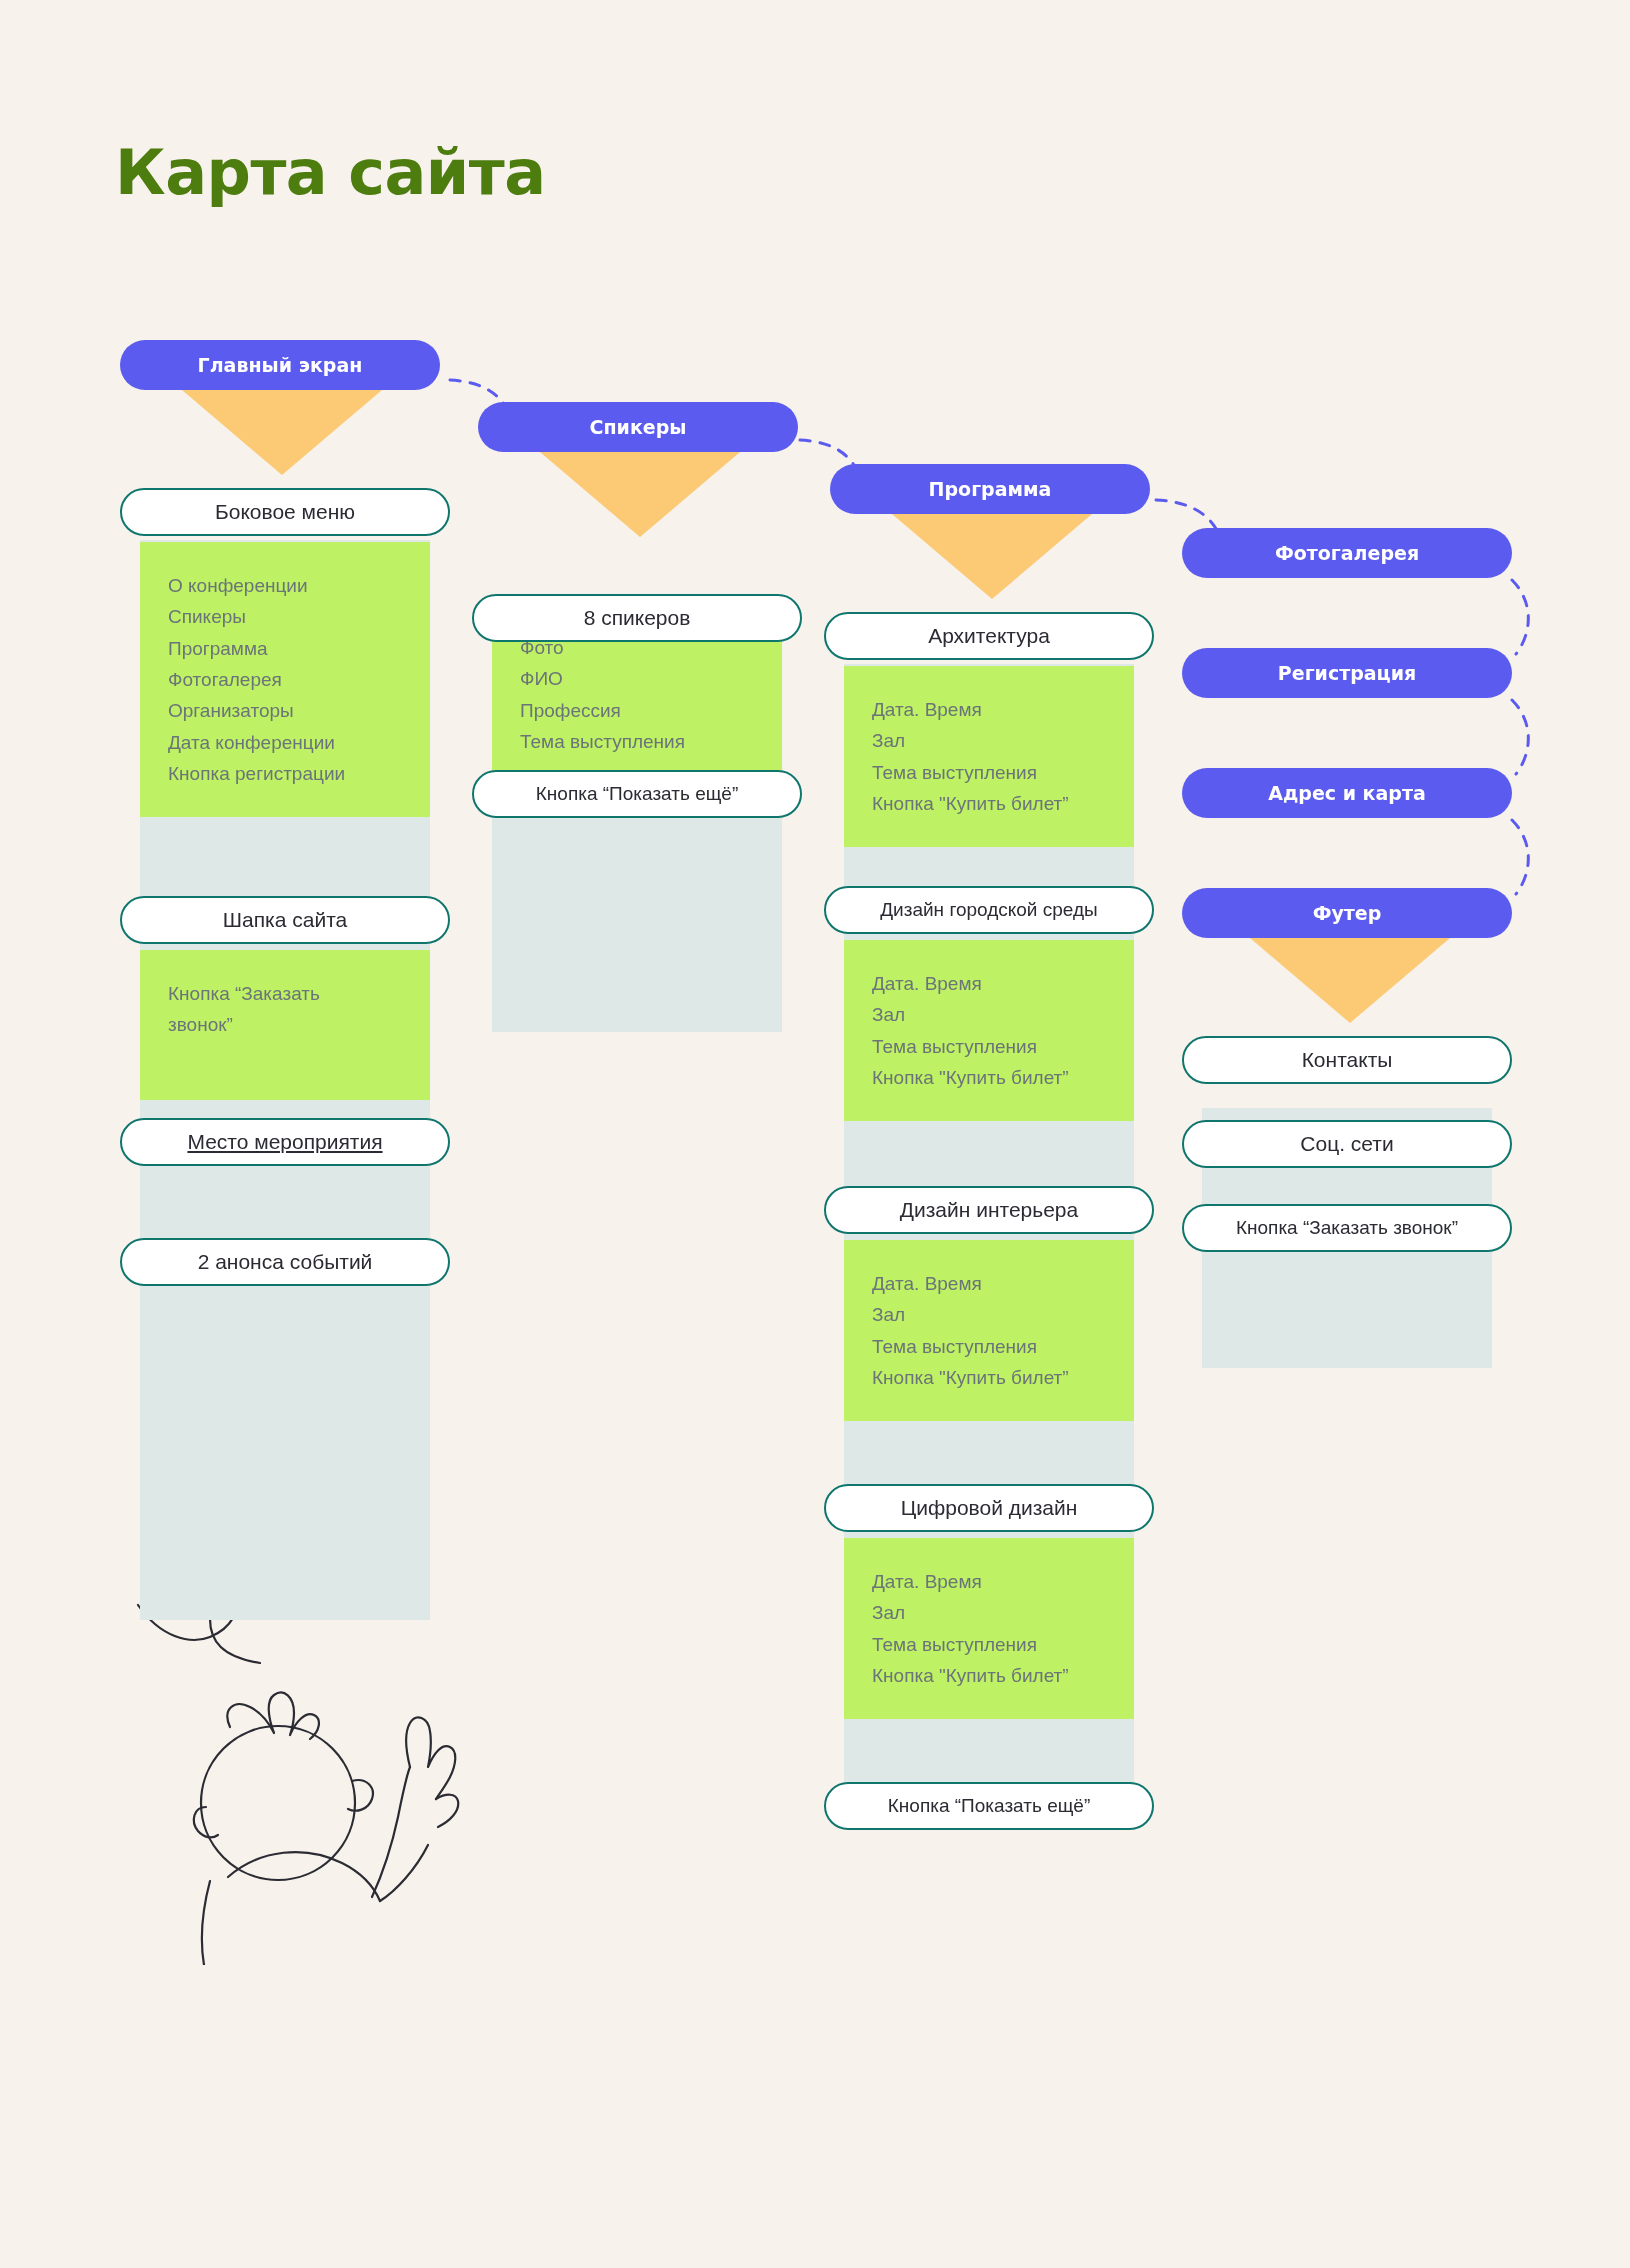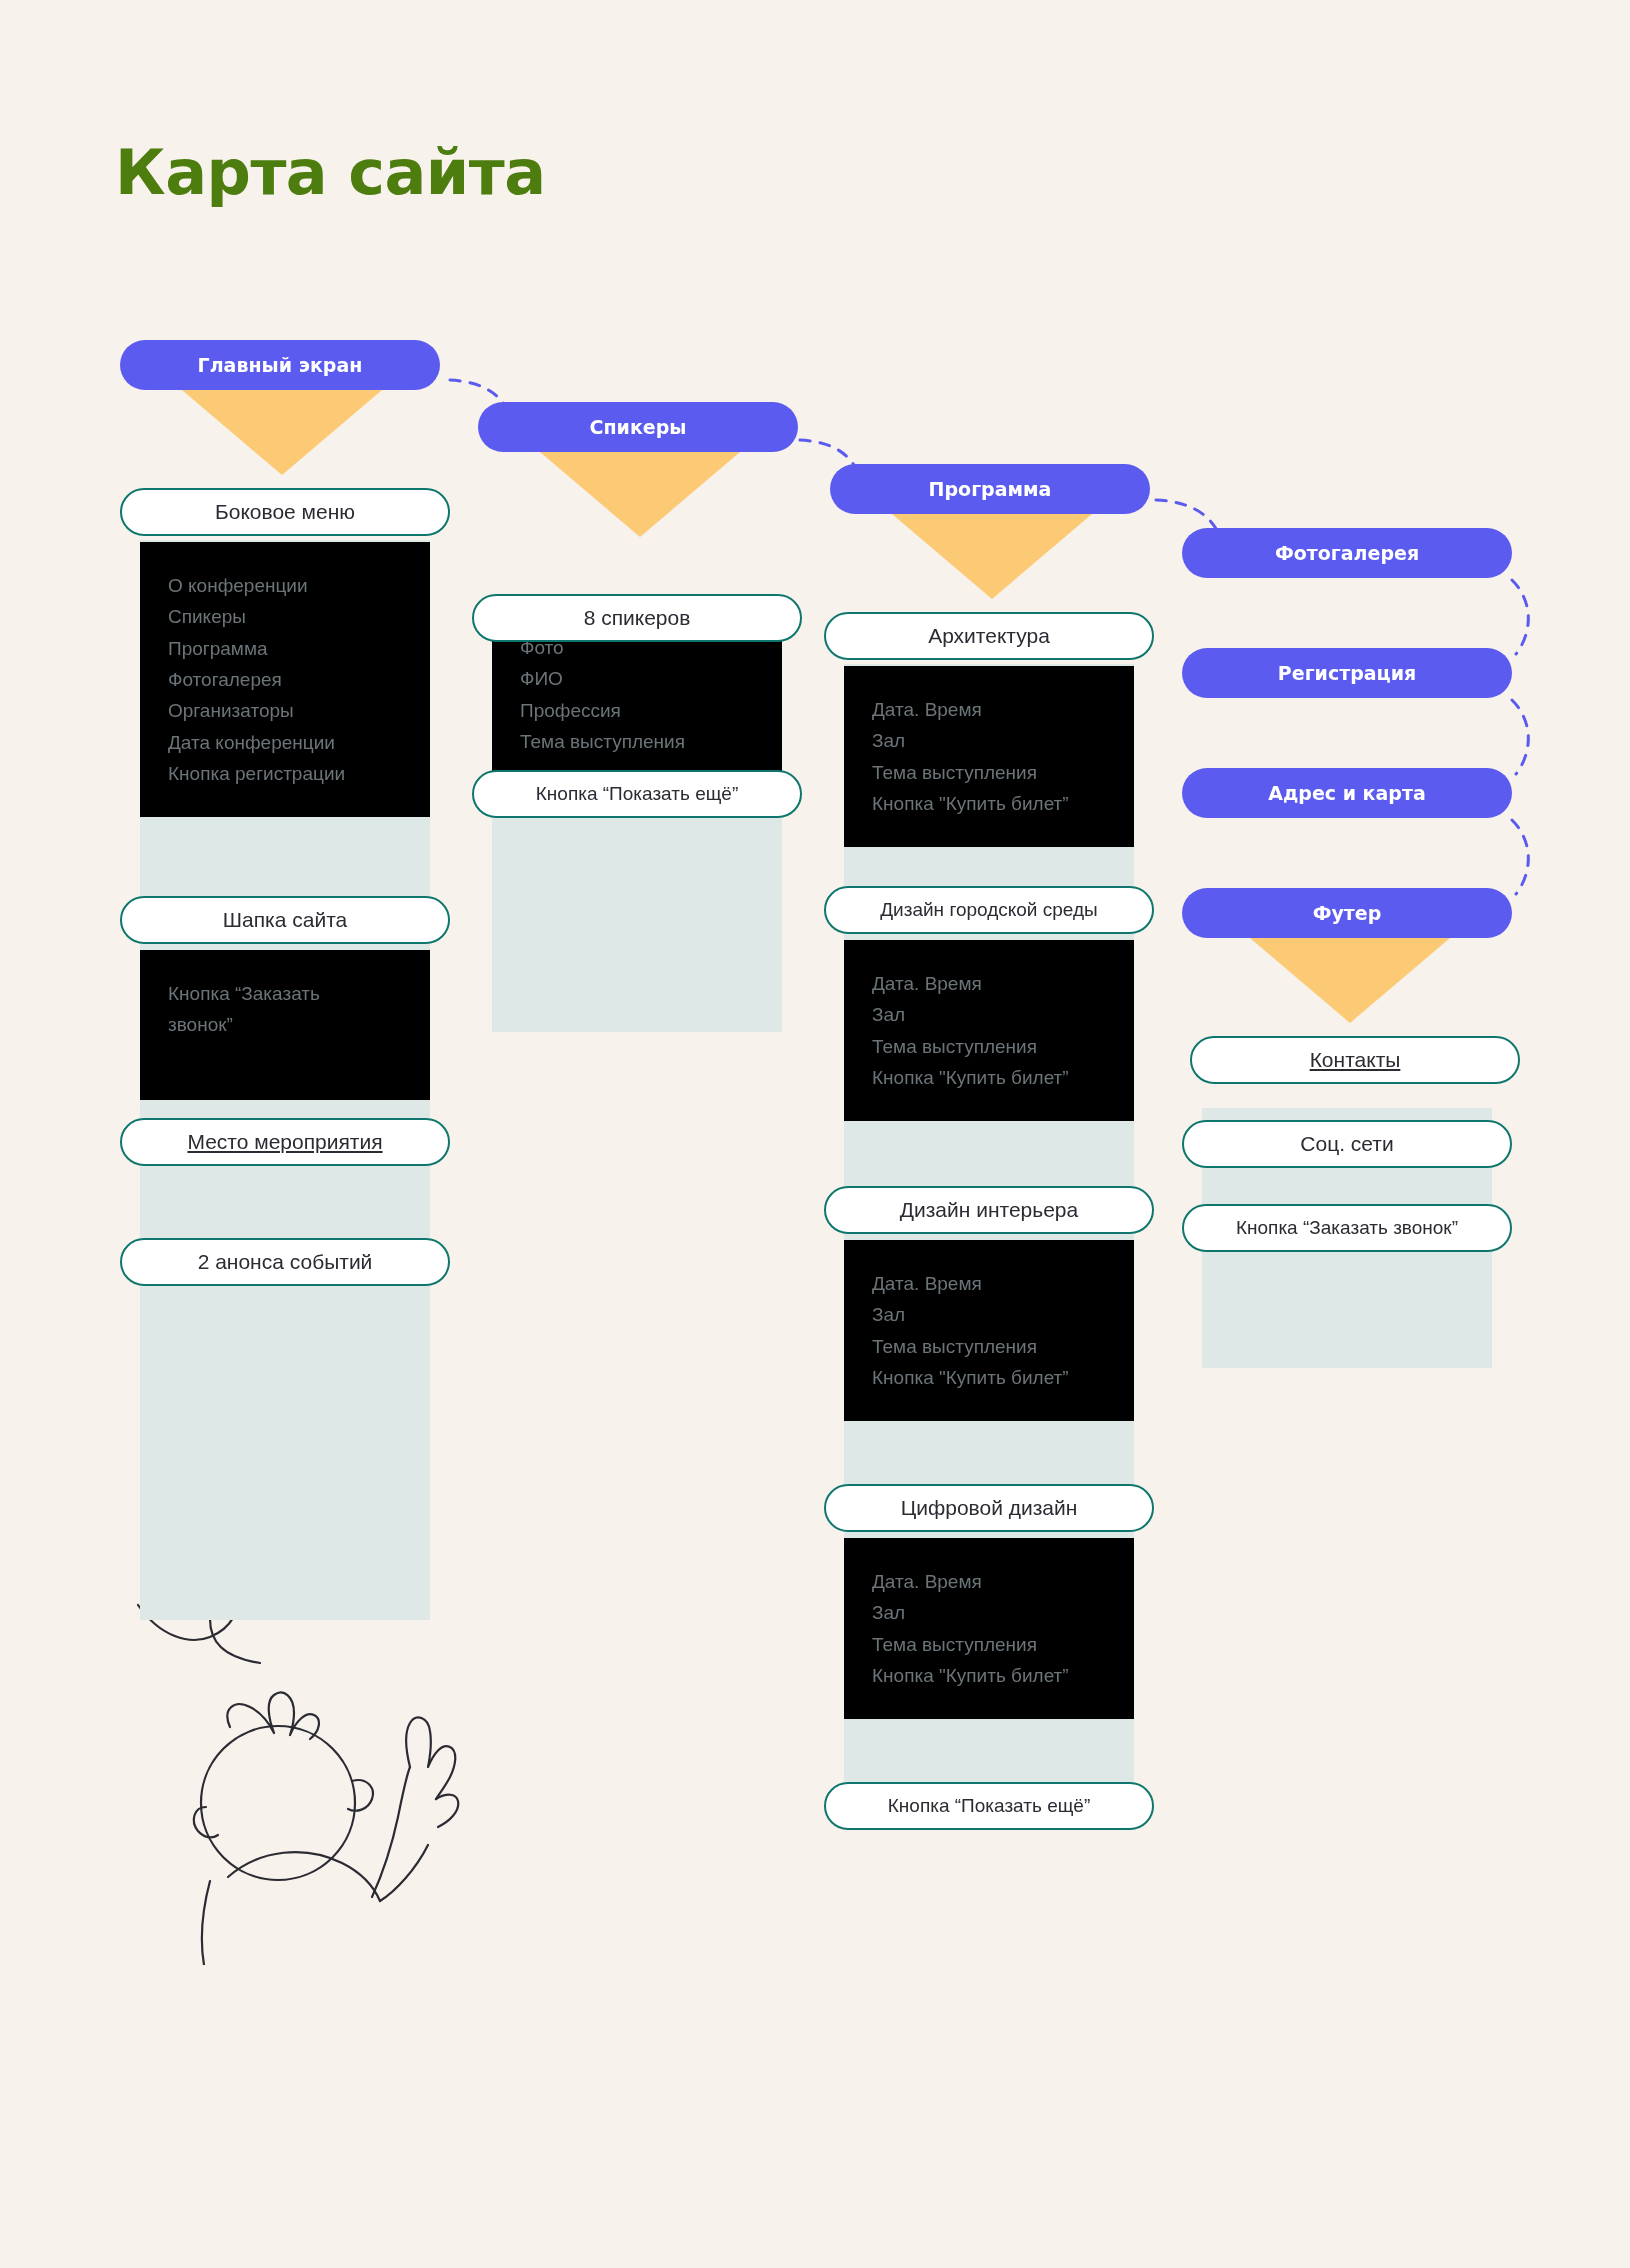--- a/index.html
+++ b/index.html
@@ -73,21 +73,21 @@
 
   
   .tri {
     position: absolute;
     width: 0; height: 0;
     z-index: 2;
   }
 
   
   .detail {
-    background: #000000;
+    background: #bef264;
     padding: 28px 28px 28px 28px;
     font-size: 19px;
     line-height: 1.65;
     color: #6b7478;
     z-index: 1;
   }
   .detail .rail-line { white-space: pre-wrap; }
 
   
   .rail {
@@ -270,21 +270,21 @@
       <span>Адрес и карта</span>
     </div>
 
     <div class="pill pill-primary" style="position:absolute; left:0; top:360px; width:330px;">
       <span>Футер</span>
     </div>
     <div class="tri" style="left:68px; top:410px;
          border-left:100px solid transparent; border-right:100px solid transparent;
          border-top:85px solid #fcc974;"></div>
 
-    <div class="pill pill-outline" style="position:absolute; left:8px; top:508px; width:330px;text-decoration:underline;">
+    <div class="pill pill-outline" style="position:absolute; left:0; top:508px; width:330px;">
       <span>Контакты</span>
     </div>
 
     <div class="pill pill-outline" style="position:absolute; left:0; top:592px; width:330px;">
       <span>Соц. сети</span>
     </div>
 
     <div class="pill pill-outline small" style="position:absolute; left:0; top:676px; width:330px;">
       <span>Кнопка “Заказать звонок”</span>
     </div>

